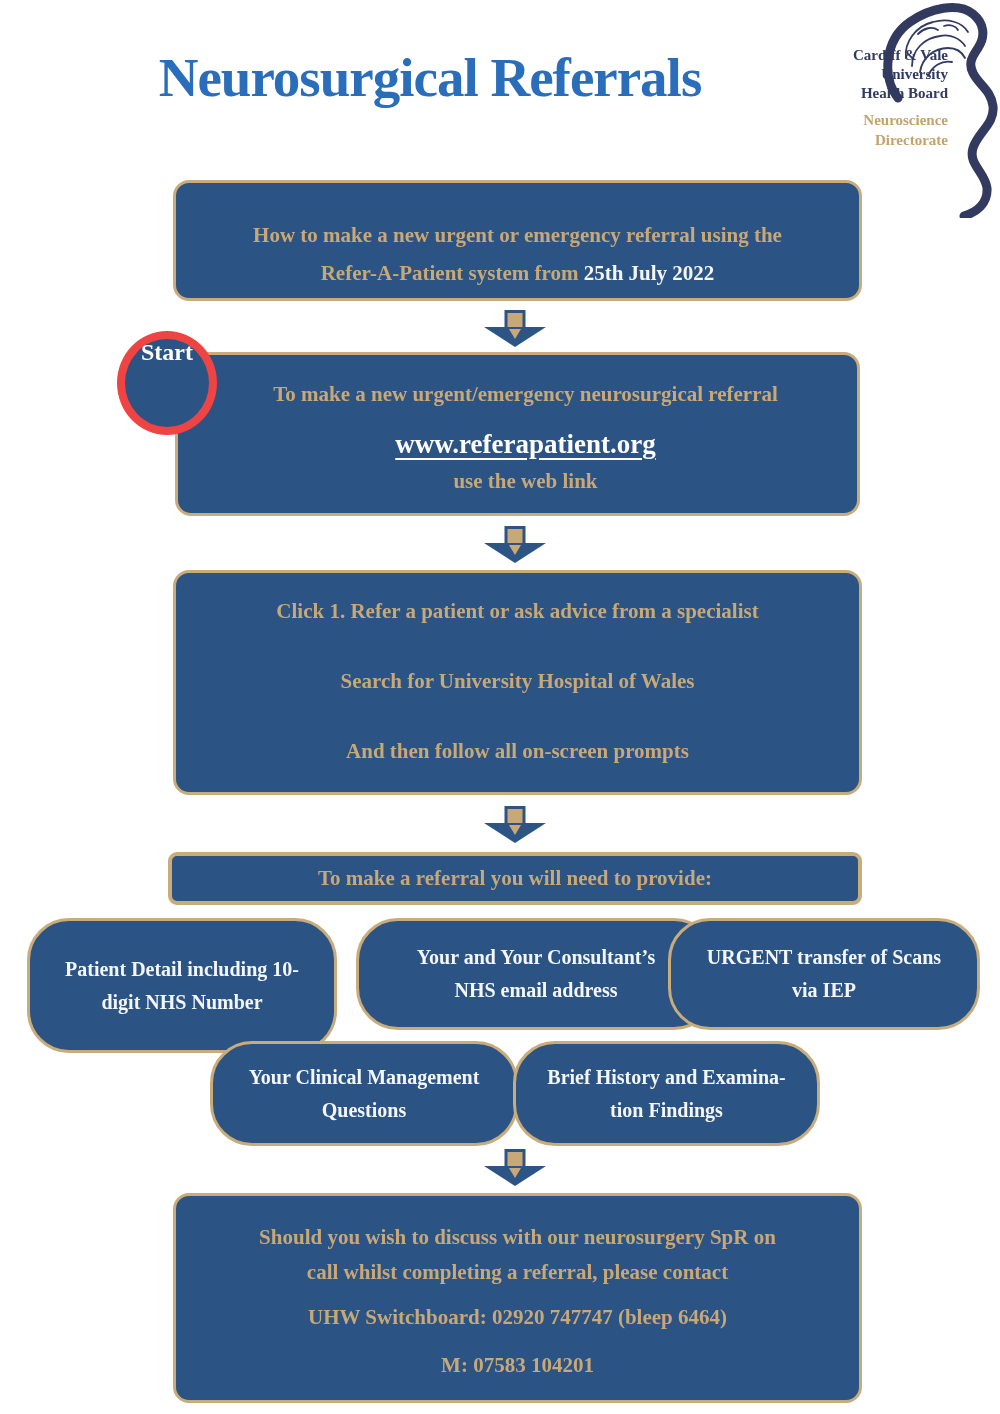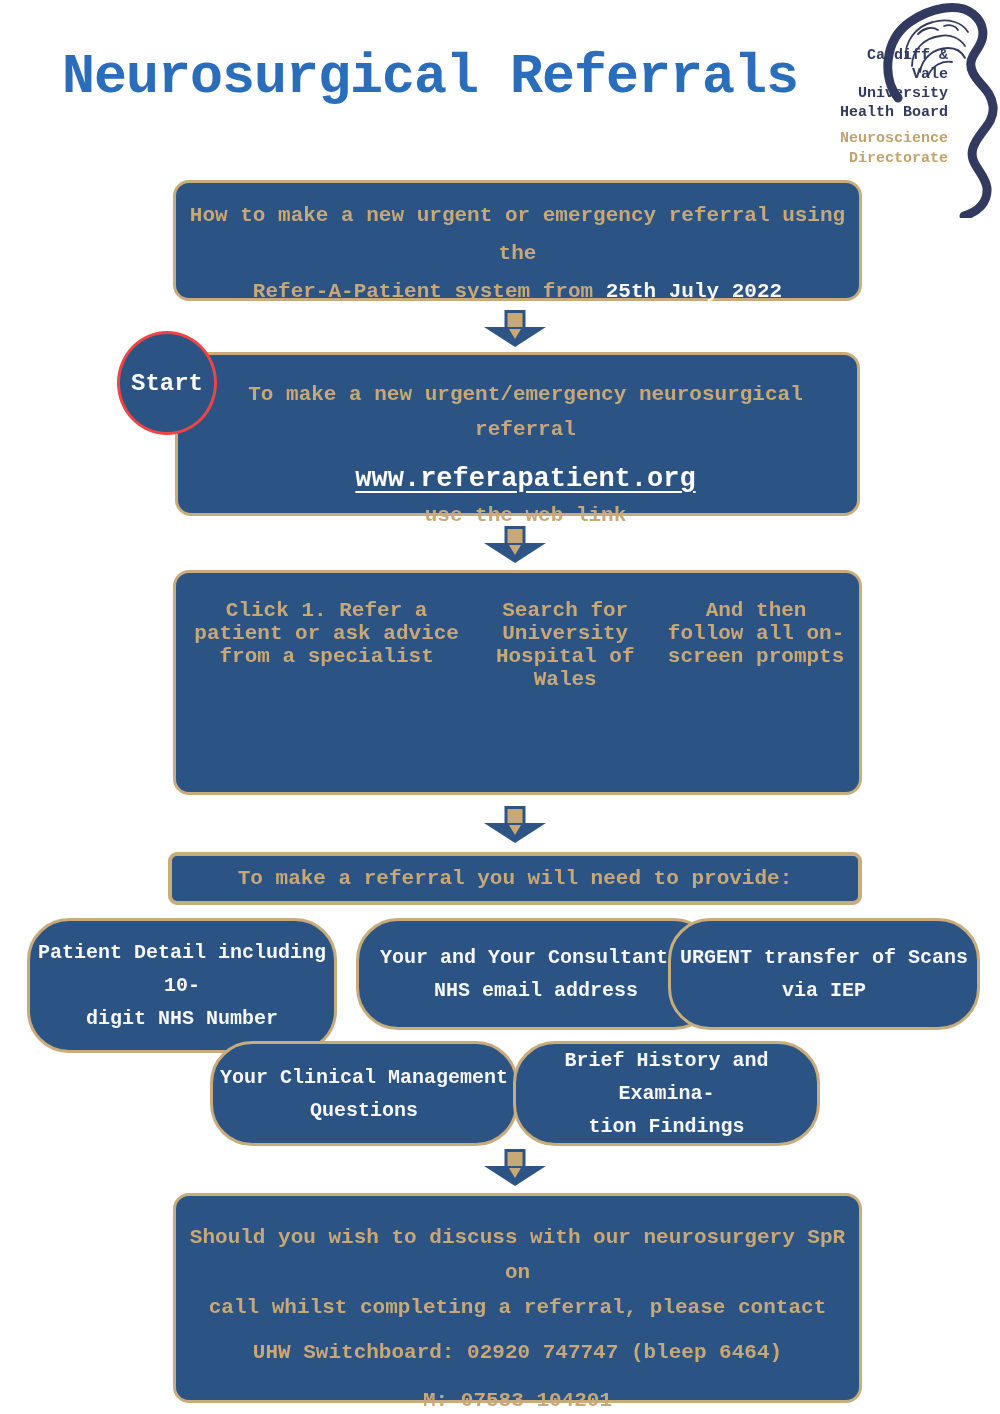--- a/index.html
+++ b/index.html
@@ -1,57 +1,57 @@
 <!DOCTYPE html>
 <html><head>
 <meta charset="utf-8">
 <style>
   html,body{margin:0;padding:0;background:#fff;}
   .page{
     position:relative;width:1000px;height:1414px;margin:0 auto;background:#ffffff;
-    font-family:Liberation Mono, monospace;overflow:hidden;
+    font-family:Liberation Serif, serif;overflow:hidden;
   }
   .title{
     position:absolute;top:46px;left:0;width:860px;text-align:center;
     font-size:55px;font-weight:bold;color:#2a6ebb;letter-spacing:-1px;margin:0;
   }
   
   .logo{position:absolute;top:0;right:0;width:175px;height:218px;}
   .logo svg{position:absolute;top:0;right:0;}
   .logo-text{position:absolute;top:46px;right:52px;text-align:right;line-height:19px;}
   .logo-org{font-size:15px;font-weight:bold;color:#333a60;}
   .logo-dept{font-size:15px;font-weight:bold;color:#c2a36b;margin-top:7px;line-height:20px;}
   
   .box{
     position:absolute;background:#2b5384;border:3px solid #c9ac7c;border-radius:16px;
     color:#c8a877;font-weight:bold;text-align:center;box-sizing:border-box;
     font-size:21px;
   }
   .hl-white{color:#f6f6f3;text-align:center;}
-  .intro-box{left:173px;top:180px;width:689px;height:121px;padding-top:14px;line-height:38px;}
+  .intro-box{left:173px;top:180px;width:689px;height:121px;padding-top:33px;line-height:38px;}
   .weblink-box{left:175px;top:352px;width:685px;height:164px;padding:22px 28px 0 44px;line-height:35px;}
   .weblink{display:inline-block;margin-top:15px;font-size:27px;color:#ffffff;text-decoration:underline;text-underline-offset:5px;}
-  .steps-box{left:173px;top:570px;width:689px;height:225px;display:flex;justify-content:space-between;padding:26px 10px 28px 10px;}
+  .steps-box{left:173px;top:570px;width:689px;height:225px;display:flex;flex-direction:column;justify-content:space-between;padding:26px 10px 28px 10px;}
   .provide-bar{left:168px;top:852px;width:694px;height:53px;border-radius:9px;border-width:4px;
     display:flex;align-items:center;justify-content:center;}
   .pill{border-radius:42px;color:#f4f6f8;font-size:20px;line-height:33px;
     display:flex;flex-direction:column;justify-content:center;}
   .pill-a{left:27px;top:918px;width:310px;height:135px;}
   .pill-b{left:356px;top:918px;width:360px;height:112px;}
   .pill-c{left:668px;top:918px;width:312px;height:112px;}
   .pill-d{left:210px;top:1041px;width:308px;height:105px;}
   .pill-e{left:513px;top:1041px;width:307px;height:105px;}
   .contact-box{left:173px;top:1193px;width:689px;height:210px;padding-top:24px;line-height:35px;}
   .contact-line3{margin-top:10px;}
   .contact-line4{margin-top:13px;}
   
   .start-circle{
     position:absolute;left:117px;top:331px;width:100px;height:104px;border-radius:50%;
-    background:#2b5384;border:3px solid #ef4444;box-sizing:border-box;z-index:3;
-    display:flex;align-items:center;justify-content:center;
+    background:#2b5384;border:8px solid #ef4444;box-sizing:border-box;z-index:3;
+    display:flex;justify-content:center;
     color:#ffffff;font-weight:bold;font-size:24px;
   }
   
   .arrow{position:absolute;left:483px;width:64px;height:38px;}
   .arrow-1{top:310px;}
   .arrow-2{top:526px;}
   .arrow-3{top:806px;}
   .arrow-4{top:1149px;}
 </style>
 </head>

